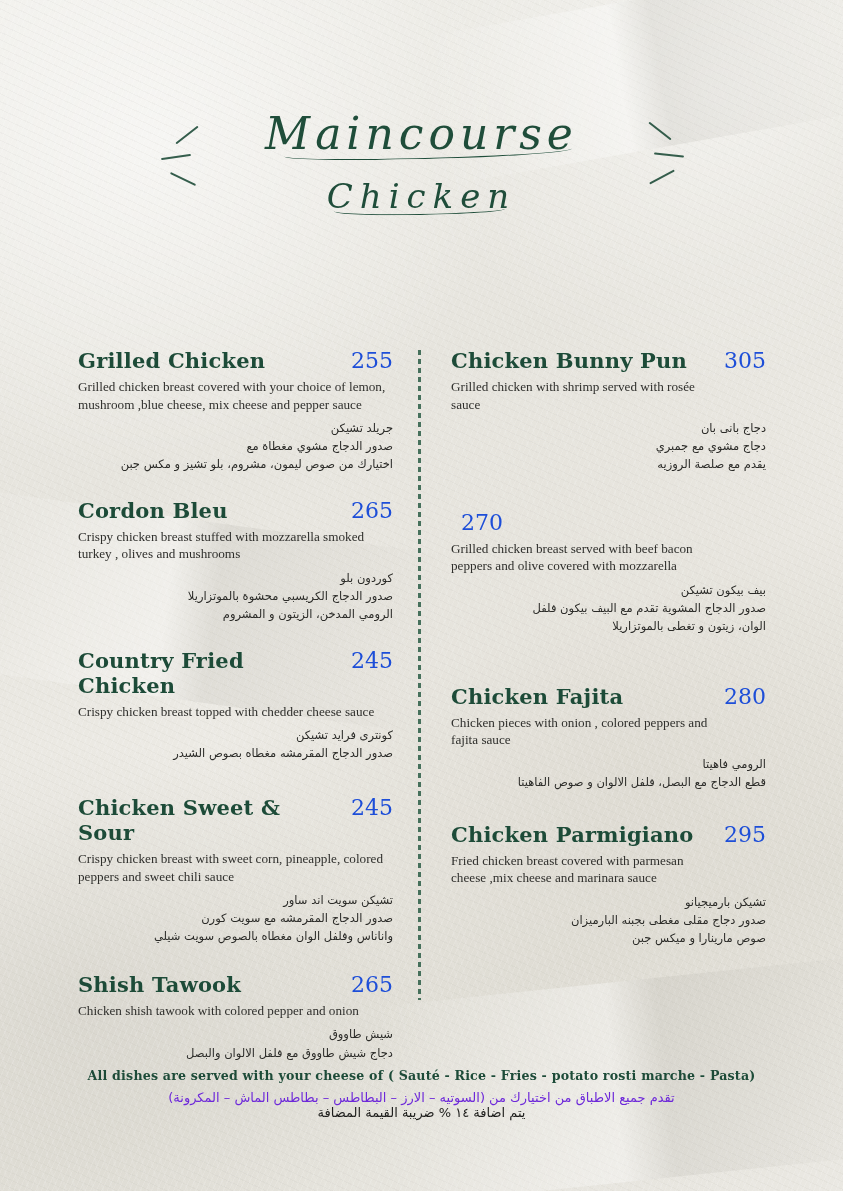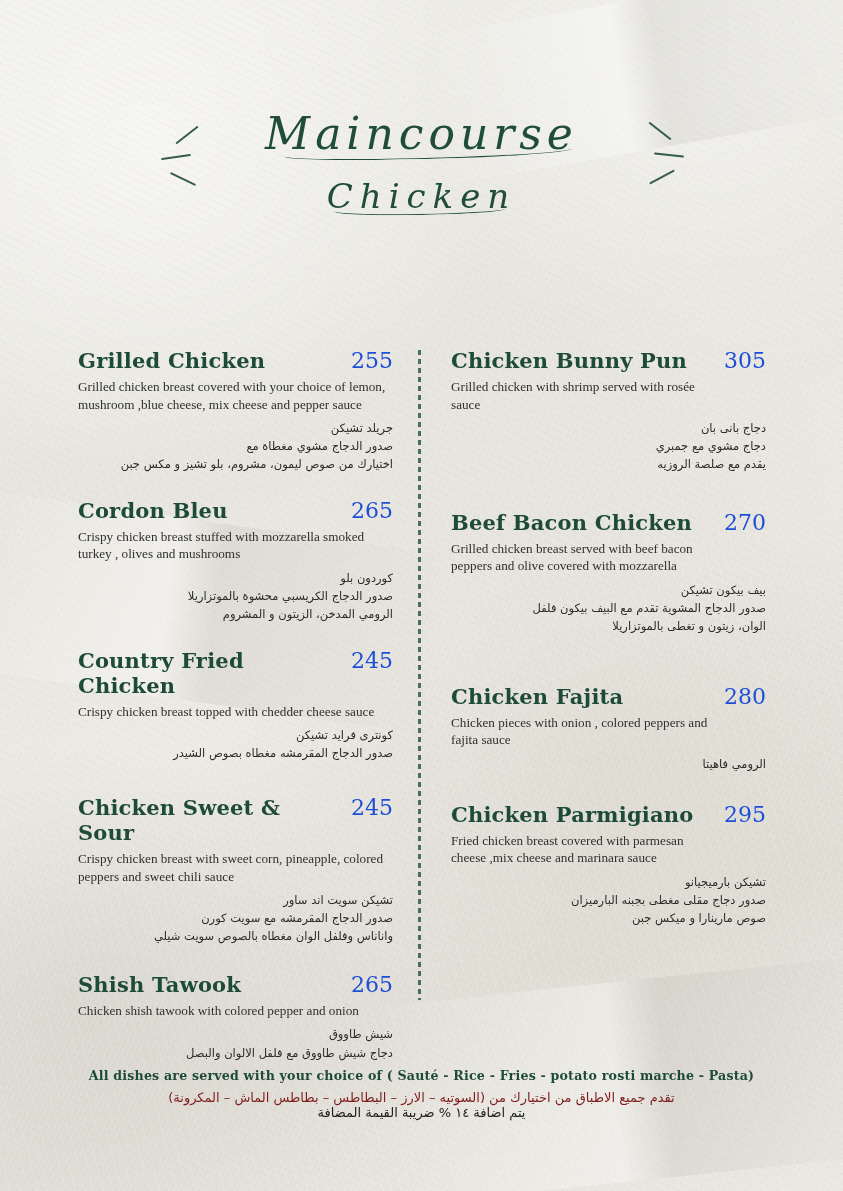--- a/index.html
+++ b/index.html
@@ -201,21 +201,21 @@
     font-family: "DejaVu Serif", serif;
     font-weight: 700;
     font-size: 12.6px;
     color: #1d4b38;
     letter-spacing: .2px;
   }
   .footer-ar {
     direction: rtl;
     font-family: "DejaVu Sans", sans-serif;
     font-size: 13px;
-    color: #7f1d1d;
+    color: #6d28d9;
     margin-top: 7px;
   }
   .footer-tax {
     direction: rtl;
     font-family: "DejaVu Sans", sans-serif;
     font-size: 13px;
     color: #1d1d1b;
   }
 </style>
 </head>
@@ -308,49 +308,49 @@
           <span class="item-name">Chicken Bunny Pun</span>
           <span class="item-price">305</span>
         </div>
         <div class="item-desc">Grilled chicken with shrimp served with rosée sauce</div>
         <div class="item-name-ar">دجاج بانى بان</div>
         <div class="item-desc-ar">دجاج مشوي مع جمبري<br>يقدم مع صلصة الروزيه</div>
       </div>
 
       <div class="item">
         <div class="item-head">
-          <span class="item-name">Beef  Bacon Chicken</span>
           <span class="item-price">270</span>
         </div>
         <div class="item-desc">Grilled chicken breast served with beef bacon peppers and olive covered with mozzarella</div>
         <div class="item-name-ar">بيف بيكون تشيكن</div>
         <div class="item-desc-ar">صدور الدجاج المشوية تقدم مع البيف بيكون فلفل<br>الوان، زيتون و تغطى بالموتزاريلا</div>
       </div>
 
       <div class="item">
         <div class="item-head">
           <span class="item-name">Chicken Fajita</span>
           <span class="item-price">280</span>
         </div>
         <div class="item-desc">Chicken pieces with onion , colored peppers and fajita sauce</div>
         <div class="item-name-ar">الرومي فاهيتا</div>
+        <div class="item-desc-ar">قطع الدجاج مع البصل، فلفل الالوان و صوص الفاهيتا</div>
       </div>
 
       <div class="item">
         <div class="item-head">
           <span class="item-name">Chicken Parmigiano</span>
           <span class="item-price">295</span>
         </div>
         <div class="item-desc">Fried chicken breast covered with parmesan cheese ,mix cheese and marinara sauce</div>
         <div class="item-name-ar">تشيكن بارميجيانو</div>
         <div class="item-desc-ar">صدور دجاج مقلى مغطى بجبنه البارميزان<br>صوص مارينارا و ميكس جبن</div>
       </div>
 
     </div>
   </div>
 
   <div class="footer">
-    <div class="footer-en">All dishes are served with your choice of  ( Sauté - Rice - Fries - potato rosti marche - Pasta)</div>
+    <div class="footer-en">All dishes are served with your cheese of  ( Sauté - Rice - Fries - potato rosti marche - Pasta)</div>
     <div class="footer-ar">تقدم جميع الاطباق من اختيارك من (السوتيه – الارز – البطاطس – بطاطس الماش – المكرونة)</div>
     <div class="footer-tax">يتم اضافة ١٤ % ضريبة القيمة المضافة</div>
   </div>
 
 </div>
 
 </body></html>

